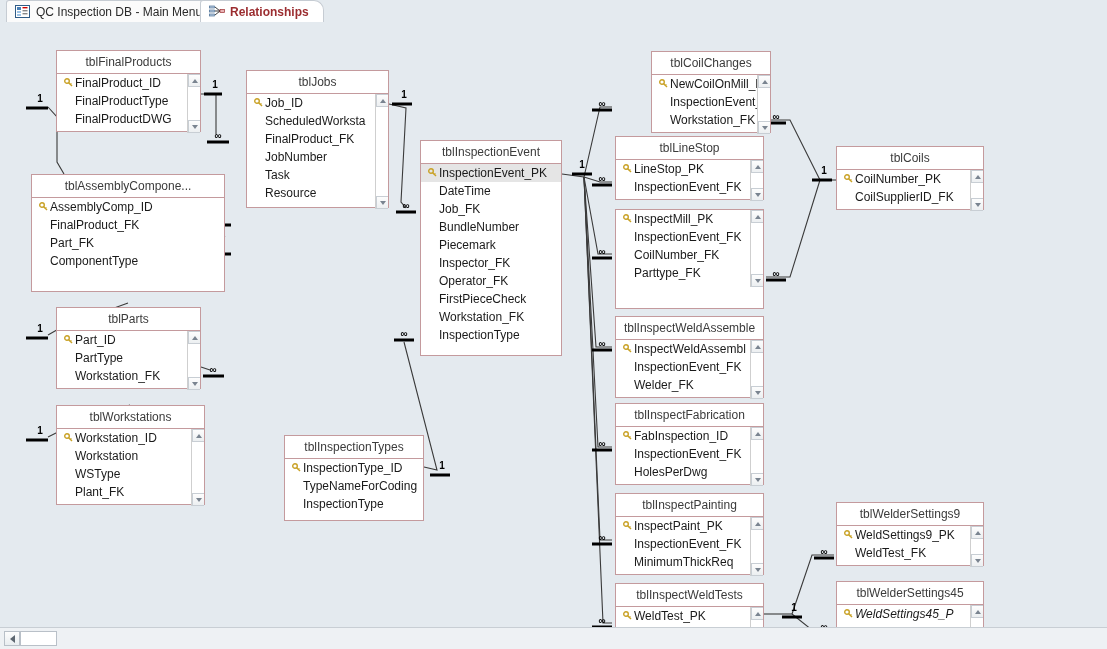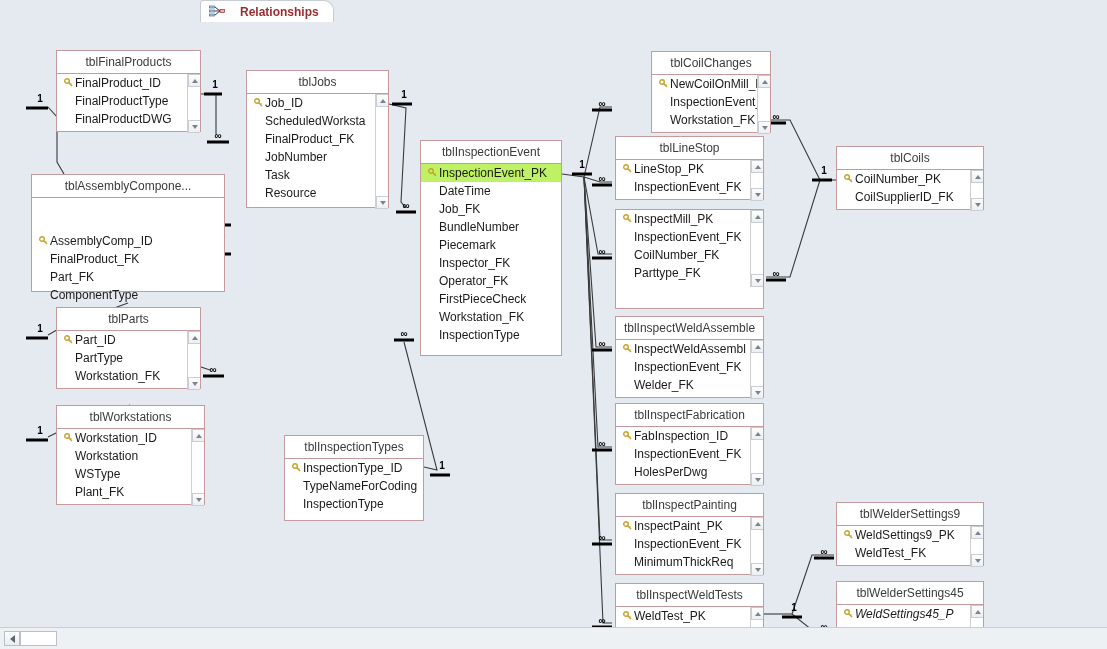--- a/index.html
+++ b/index.html
@@ -66,21 +66,21 @@
     height:18px;line-height:18px;
     padding-left:4px;
     white-space:nowrap;overflow:hidden;
     font-size:12px;
     position:relative;
     display:flex;align-items:center;
   }
   .frow .keyslot{width:14px;flex:0 0 14px;display:inline-block;text-align:center;}
   .frow .fname{display:inline-block;}
   .frow.pk .fname{font-weight:normal;}
-  .frow.sel{background:#bef264;}
+  .frow.sel{background:#e5e5e5;}
   
   .vsb{
     position:absolute;right:0px;top:0px;width:13px;bottom:0px;
     background:#ffffff;border-left:1px solid #cfcfcf;
     display:flex;flex-direction:column;justify-content:space-between;
     box-sizing:border-box;
   }
   .sbtn{
     height:13px;width:13px;box-sizing:border-box;
     background:linear-gradient(#fdfdfd,#eceff1);
@@ -113,21 +113,35 @@
     background:#ffffff;border:1px solid #b9c0c8;box-sizing:border-box;
   }
 
   
   .endlbl{font-family:"Liberation Sans", sans-serif;font-size:10px;font-weight:bold;fill:#000;}
 </style>
 </head>
 <body>
 
 <div id="tabbar">
-  <div class="tab active" id="tab1" style="left:200px;gap:10px;">
+  <div class="tab inactive" id="tab0" style="left:6px;">
+    <span class="ticon">
+      <svg width="15" height="13" viewBox="0 0 15 13">
+        <rect x="0.5" y="0.5" width="14" height="12" fill="#fff" stroke="#2f5b86"></rect>
+        <rect x="2" y="2" width="4" height="3" fill="#4a7fb5"></rect>
+        <rect x="2" y="6" width="4" height="2" fill="#9dc3e6"></rect>
+        <rect x="2" y="9" width="4" height="2" fill="#9dc3e6"></rect>
+        <rect x="7.5" y="2" width="5" height="1.4" fill="#c00"></rect>
+        <rect x="7.5" y="5" width="5" height="1.4" fill="#888"></rect>
+        <rect x="7.5" y="8" width="5" height="1.4" fill="#888"></rect>
+      </svg>
+    </span>
+    <span class="tlabel">QC Inspection DB - Main Menu</span>
+  </div>
+  <div class="tab active" id="tab1" style="left:200px;">
     <span class="ticon">
       <svg width="16" height="13" viewBox="0 0 16 13">
         <rect x="0.5" y="1" width="5" height="2" fill="#b5c8dd" stroke="#4a6f96" stroke-width="0.7"></rect>
         <rect x="0.5" y="5" width="5" height="2" fill="#b5c8dd" stroke="#4a6f96" stroke-width="0.7"></rect>
         <rect x="0.5" y="9" width="5" height="2" fill="#b5c8dd" stroke="#4a6f96" stroke-width="0.7"></rect>
         <path d="M6,2 L11,6 M6,6 L11,6 M6,10 L11,6" stroke="#3d3d3d" stroke-width="1" fill="none"></path>
         <rect x="11" y="4.5" width="4.5" height="3" fill="#e8b4b6" stroke="#9b2d30" stroke-width="0.7"></rect>
       </svg>
     </span>
     <span class="tlabel">Relationships</span>
@@ -276,21 +290,21 @@
             </div>
             <div class="sbtrack"></div>
             <div class="sbtn dn">
               <span class="arr"></span>
             </div>
           </div>
         </div>
       </div>
       <div class="tbox" style="left: 31px; top: 152px; width: 194px; height: 118px;">
         <div class="thead">tblAssemblyCompone...</div>
-        <div class="tbody" style="height: 95px; margin-top: 34px;">
+        <div class="tbody" style="height: 95px;">
           <div class="frow pk">
             <span class="keyslot"><svg width="9" height="9" viewBox="0 0 9 9">
                 <circle cx="3" cy="3" r="2.3" fill="none" stroke="#c9a227" stroke-width="1.4"></circle>
                 <path d="M4.4,4.4 L8,8" stroke="#c9a227" stroke-width="1.4"></path>
                 <path d="M6.2,6.6 L7.4,5.4" stroke="#c9a227" stroke-width="1.2"></path>
               </svg></span>
             <span class="fname">AssemblyComp_ID</span>
           </div>
           <div class="frow">
             <span class="keyslot"></span>

